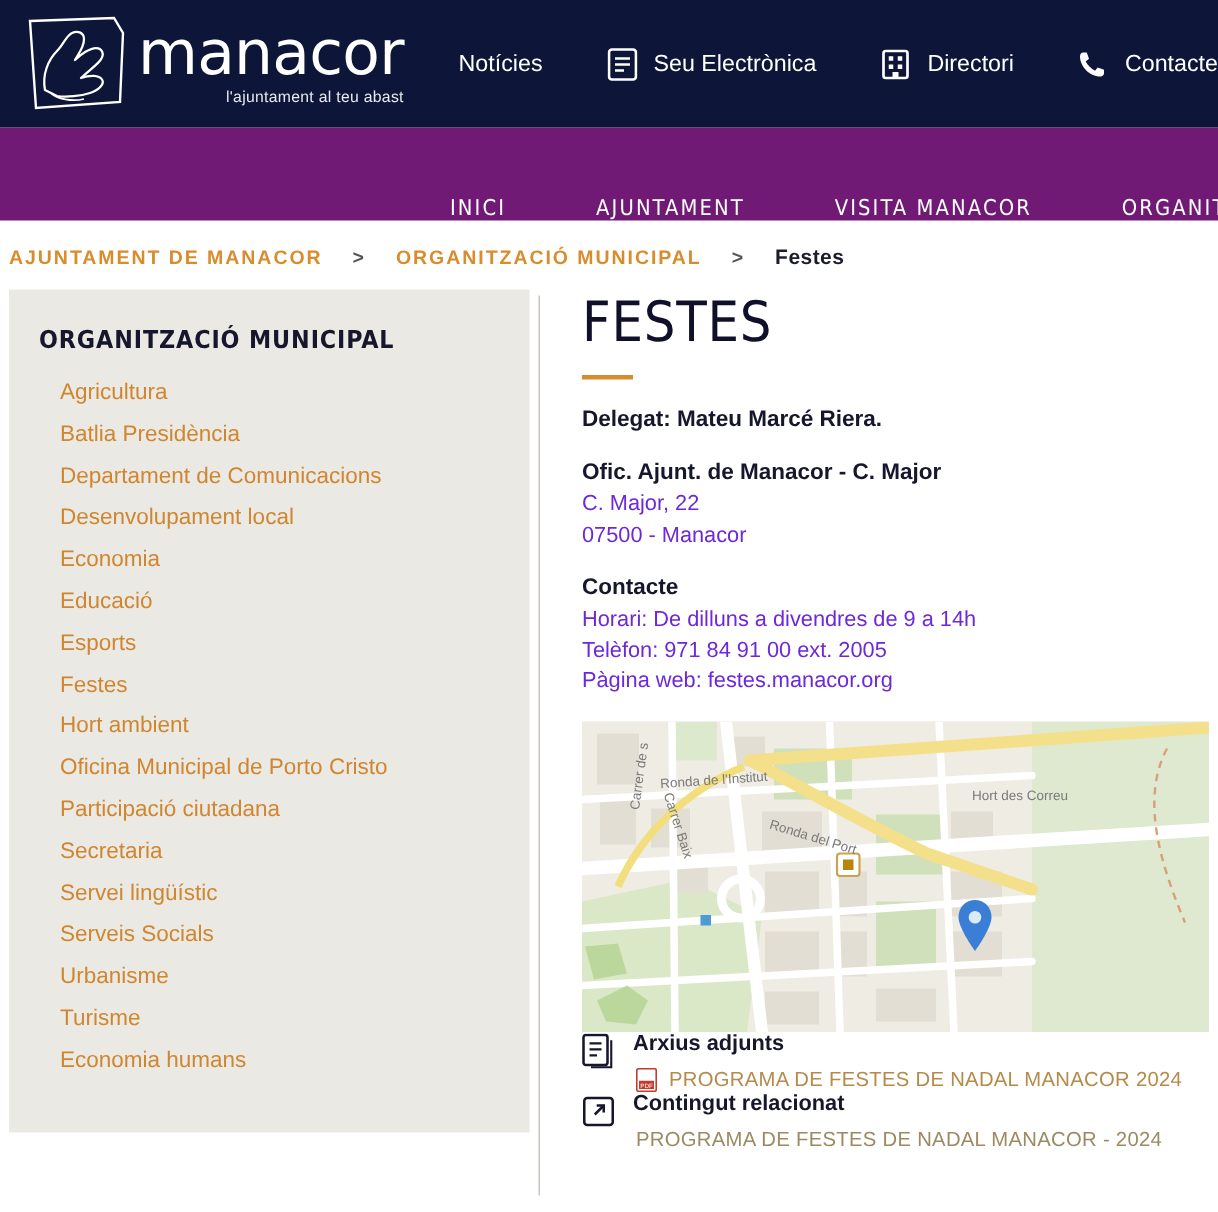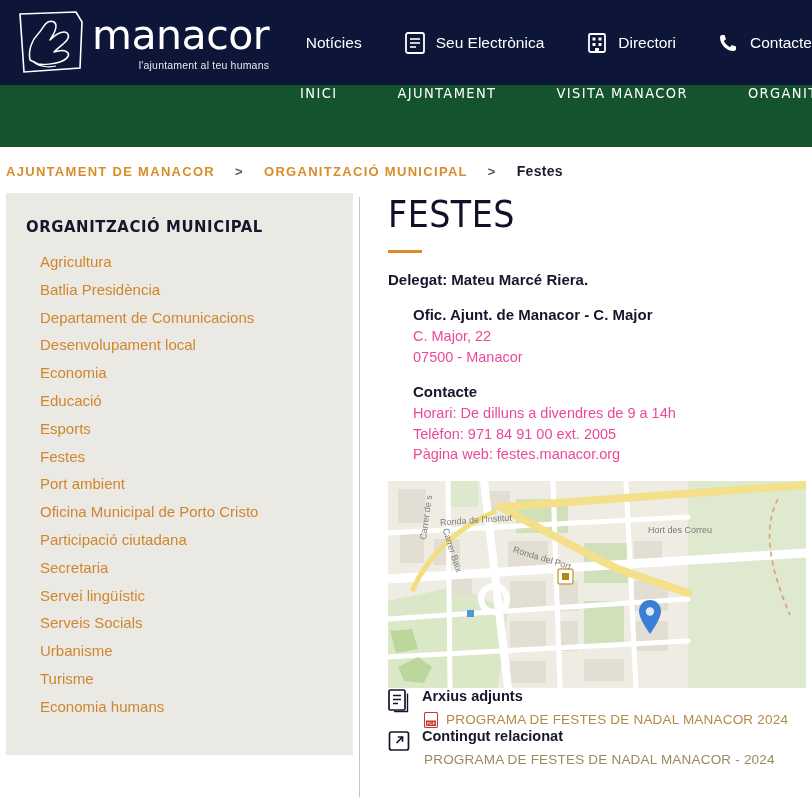--- a/index.html
+++ b/index.html
@@ -72,23 +72,23 @@
     display: inline-flex;
     align-items: center;
     justify-content: center;
     width: 22px; height: 22px;
   }
   .hnav-icon svg { display: block; }
 
   
   .mainnav {
     height: 62px;
-    background: #14532d;
-    display: flex;
-    align-items: flex-start;
+    background: #701a75;
+    display: flex;
+    align-items: flex-end;
     justify-content: flex-start;
     padding-left: 300px;
     gap: 60px;
   }
   .mainnav-item {
     color: #ffffff;
     font-size: 14.5px;
     letter-spacing: 1.4px;
     white-space: nowrap;
     font-family: "DejaVu Sans Condensed", "Liberation Sans", sans-serif;
@@ -171,24 +171,24 @@
     margin: 0 0 18px 0;
   }
   .blk-title {
     font-size: 15px;
     color: #16162c;
     font-weight: bold;
     margin: 0 0 3px 0;
   }
   .blk-line {
     font-size: 14.5px;
-    color: #ec4899;
+    color: #6d28d9;
     line-height: 1.42;
   }
-  .blk { margin-bottom: 16px; margin-left: 25px; }
+  .blk { margin-bottom: 16px; }
 
   
   .map {
     position: relative;
     width: 418px;
     height: 207px;
     background: #eceae1;
     overflow: hidden;
     margin-top: 4px;
   }
@@ -252,21 +252,21 @@
     <div class="logo-wrap">
       <div class="logo-mark">
         <svg width="72" height="66" viewBox="0 0 72 66">
           <path d="M6 4 L62 2 L68 12 L66 58 L10 62 Z" fill="none" stroke="#ffffff" stroke-width="1.6"></path>
           <path d="M16 50 C14 40 18 30 24 24 C28 20 30 14 34 12 C38 10 42 12 42 16 C42 22 38 26 36 30 C40 26 46 22 50 22 C54 22 56 26 53 30 C50 34 44 38 40 42 C46 40 52 40 54 43 C56 46 52 50 46 52 C40 54 30 55 24 54 Z" fill="none" stroke="#ffffff" stroke-width="1.5" stroke-linejoin="round"></path>
           <path d="M20 52 C24 56 34 58 42 56" fill="none" stroke="#ffffff" stroke-width="1.2"></path>
         </svg>
       </div>
       <div class="logo-text">
         <div class="logo-title">manacor</div>
-        <div class="logo-sub">l'ajuntament al teu humans</div>
+        <div class="logo-sub">l'ajuntament al teu abast</div>
       </div>
     </div>
 
     <div class="header-nav">
       <div class="hnav-item">
         <span>Notícies</span>
       </div>
       <div class="hnav-item">
         <span class="hnav-icon">
           <svg width="20" height="22" viewBox="0 0 20 22">
@@ -323,21 +323,21 @@
       <h2>ORGANITZACIÓ MUNICIPAL</h2>
       <ul class="side-list">
         <li>Agricultura</li>
         <li>Batlia Presidència</li>
         <li>Departament de Comunicacions</li>
         <li>Desenvolupament local</li>
         <li>Economia</li>
         <li>Educació</li>
         <li>Esports</li>
         <li>Festes</li>
-        <li>Port ambient</li>
+        <li>Hort ambient</li>
         <li>Oficina Municipal de Porto Cristo</li>
         <li>Participació ciutadana</li>
         <li>Secretaria</li>
         <li>Servei lingüístic</li>
         <li>Serveis Socials</li>
         <li>Urbanisme</li>
         <li>Turisme</li>
         <li>Economia humans</li>
       </ul>
     </div>

